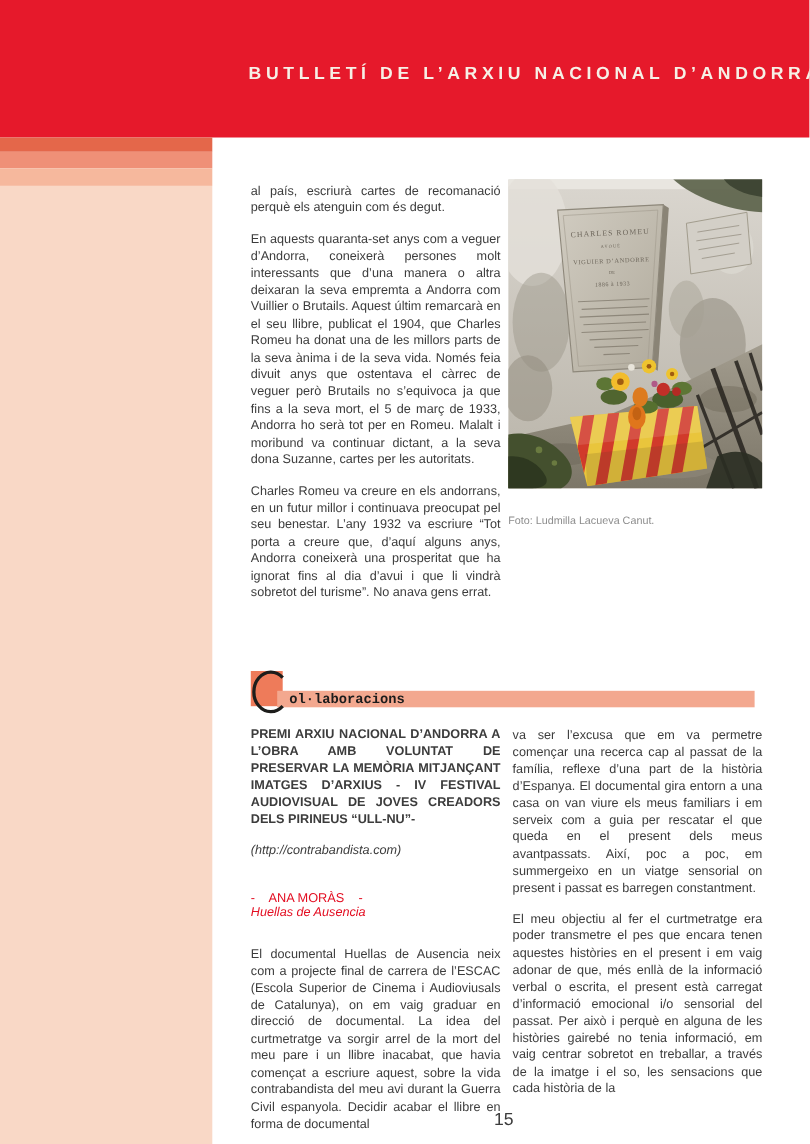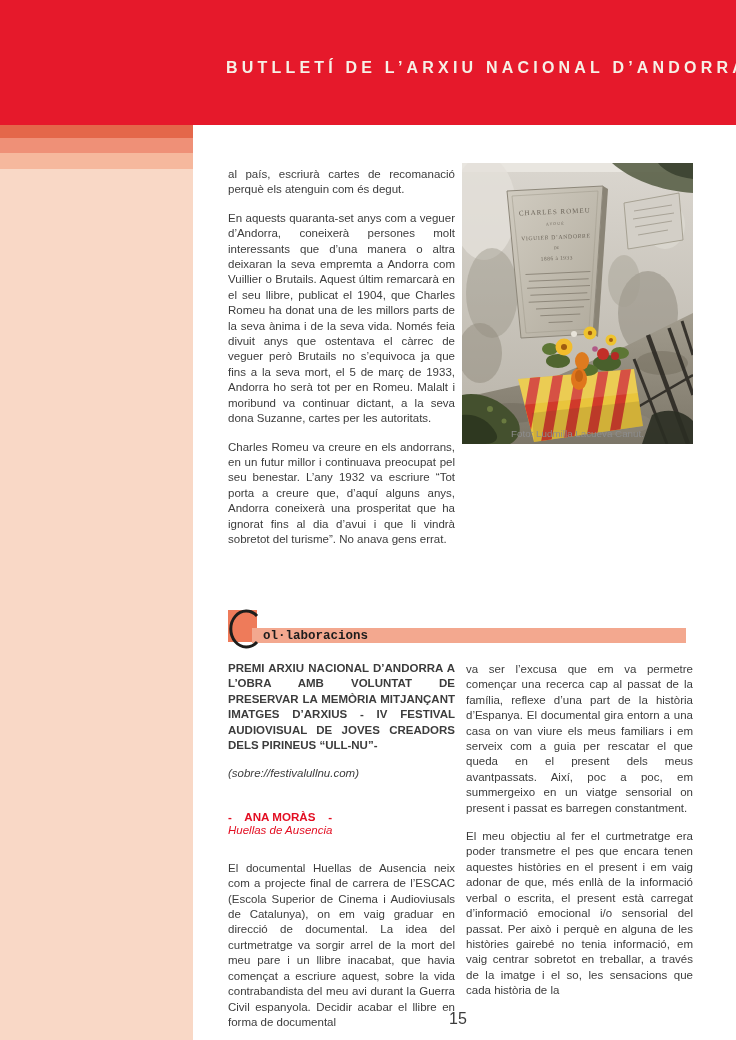--- a/index.html
+++ b/index.html
@@ -23,22 +23,22 @@
   .txtcol p{
     font-size:11.5px;line-height:15.4px;text-align:justify;
     color:#3c3c3c;margin:0 0 13px 0;
   }
   .col-lt{left:228px;top:167px;}
   .col-bl{left:228px;top:661px;}
   .col-br{left:466px;top:662px;}
   
   .photo-wrap{position:absolute;left:462px;top:163px;width:231px;height:281px;}
   .photo-caption{
-    position:absolute;left:462px;top:428px;width:231px;
-    font-size:9.8px;color:#8d8d8d;text-align:center;
+    position:absolute;left:462px;top:468px;width:231px;
+    font-size:9.8px;color:#8d8d8d;
   }
   .credit{
     position:absolute;left:462px;top:477px;width:229px;
     font-size:11.5px;line-height:15.5px;color:#3c3c3c;text-align:justify;
   }
   .credit .book{font-weight:bold;}
   .red-sq{display:inline-block;width:9px;height:9px;background:#e5202b;margin-left:3px;vertical-align:-1px;}
   
   .section-square{position:absolute;left:228px;top:610px;width:29px;height:32px;background:#ee7b5a;}
   .section-band{position:absolute;left:252px;top:628px;width:434px;height:15px;background:#f3a88f;}
@@ -47,21 +47,21 @@
     position:absolute;left:263px;top:629px;
     font-size:12.5px;font-weight:bold;color:#1c1c1c;font-family:Liberation Mono, monospace;
   }
   
   .award-title{
     font-size:11.6px;font-weight:bold;line-height:16px;color:#e30e22;
     text-align:justify;margin:0;
   }
   .award-url{font-size:11.5px;font-style:italic;color:#e30e22;margin:1px 0 0 0;}
   .ana-line{
-    margin-top:28px;font-size:11.6px;font-weight:bold;color:#e30e22;white-space:pre-wrap;
+    margin-top:28px;font-size:11.6px;font-weight:normal;color:#e30e22;white-space:pre-wrap;
   }
   .work-title{font-size:11.5px;font-style:italic;color:#e30e22;margin-top:1px;}
   .col-bl .para-after{margin-top:25px;}
   
   .page-num{
     position:absolute;left:228px;top:1010px;width:460px;text-align:center;
     font-size:16px;color:#3c3c3c;
   }
 </style>
 </head>
@@ -202,21 +202,21 @@
 
 <div class="section-square"></div>
 <div class="section-band"></div>
 <svg class="section-C" viewBox="0 0 44 48" xmlns="http://www.w3.org/2000/svg">
   <path d="M 33 11 A 15.5 18 0 1 0 33 37" fill="none" stroke="#1d1d1b" stroke-width="3"></path>
 </svg>
 <div class="section-label">ol·laboracions</div>
 
 <div class="txtcol col-bl">
   <p class="award-title">PREMI ARXIU NACIONAL D’ANDORRA A L’OBRA AMB VOLUNTAT DE PRESERVAR LA MEMÒRIA MITJANÇANT IMATGES D’ARXIUS - IV FESTIVAL AUDIOVISUAL DE JOVES CREADORS DELS PIRINEUS “ULL-NU”-</p>
-  <p class="award-url">(sobre://festivalullnu.com)</p>
+  <p class="award-url">(http://contrabandista.com)</p>
   <div class="ana-line">-    ANA MORÀS    -</div>
   <div class="work-title">Huellas de Ausencia</div>
   <p class="para-after">El documental Huellas de Ausencia neix com a projecte final de carrera de l’ESCAC (Escola Superior de Cinema i Audioviusals de Catalunya), on em vaig graduar en direcció de documental. La idea del curtmetratge va sorgir arrel de la mort del meu pare i un llibre inacabat, que havia començat a escriure aquest, sobre la vida contrabandista del meu avi durant la Guerra Civil espanyola. Decidir acabar el llibre en forma de documental</p>
 </div>
 
 <div class="txtcol col-br">
   <p>va ser l’excusa que em va permetre començar una recerca cap al passat de la família, reflexe d’una part de la història d’Espanya. El documental gira entorn a una casa on van viure els meus familiars i em serveix com a guia per rescatar el que queda en el present dels meus avantpassats. Així, poc a poc, em summergeixo en un viatge sensorial on present i passat es barregen constantment.</p>
   <p>El meu objectiu al fer el curtmetratge era poder transmetre el pes que encara tenen aquestes històries en el present i em vaig adonar de que, més enllà de la informació verbal o escrita, el present està carregat d’informació emocional i/o sensorial del passat. Per això i perquè en alguna de les històries gairebé no tenia informació, em vaig centrar sobretot en treballar, a través de la imatge i el so, les sensacions que cada història de la</p>
 </div>
 

